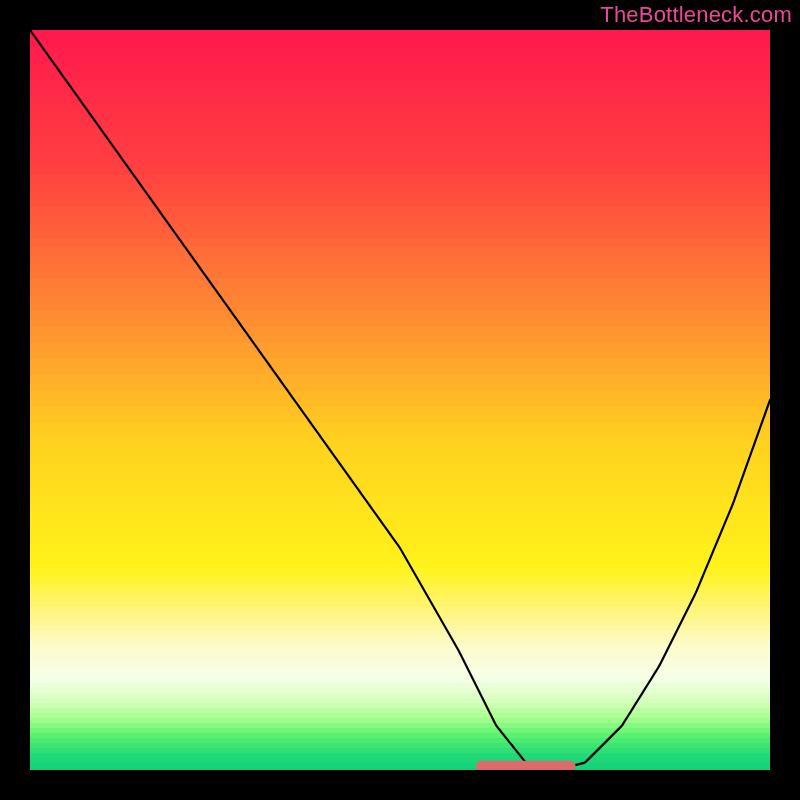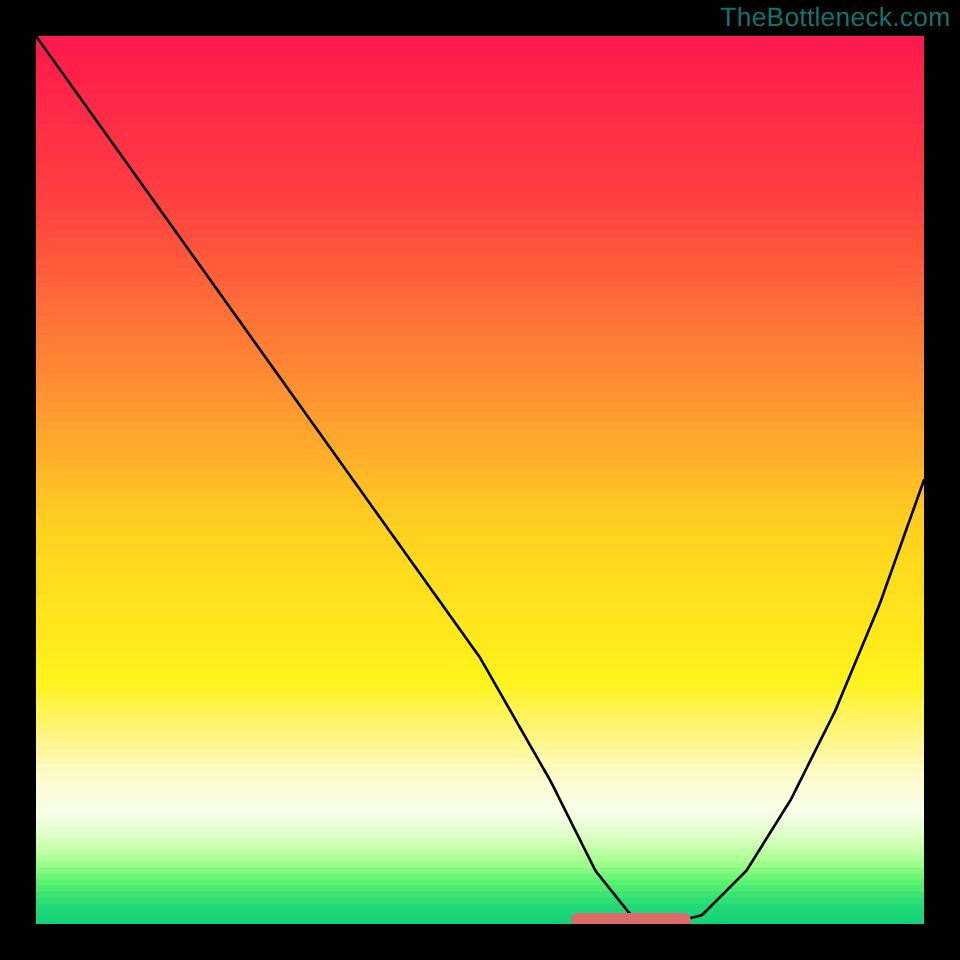--- a/index.html
+++ b/index.html
@@ -14,21 +14,21 @@
   .frame {
     position: relative;
     width: 800px;
     height: 800px;
     background: #000;
   }
   .watermark {
     position: absolute;
     top: 2px;
     right: 8px;
-    color: #0f766e;
+    color: #ec4899;
     font-size: 22px;
     font-weight: 500;
     letter-spacing: 0.2px;
     z-index: 10;
     text-align: right;
   }
   .plot-area {
     position: absolute;
     left: 30px;
     top: 30px;

